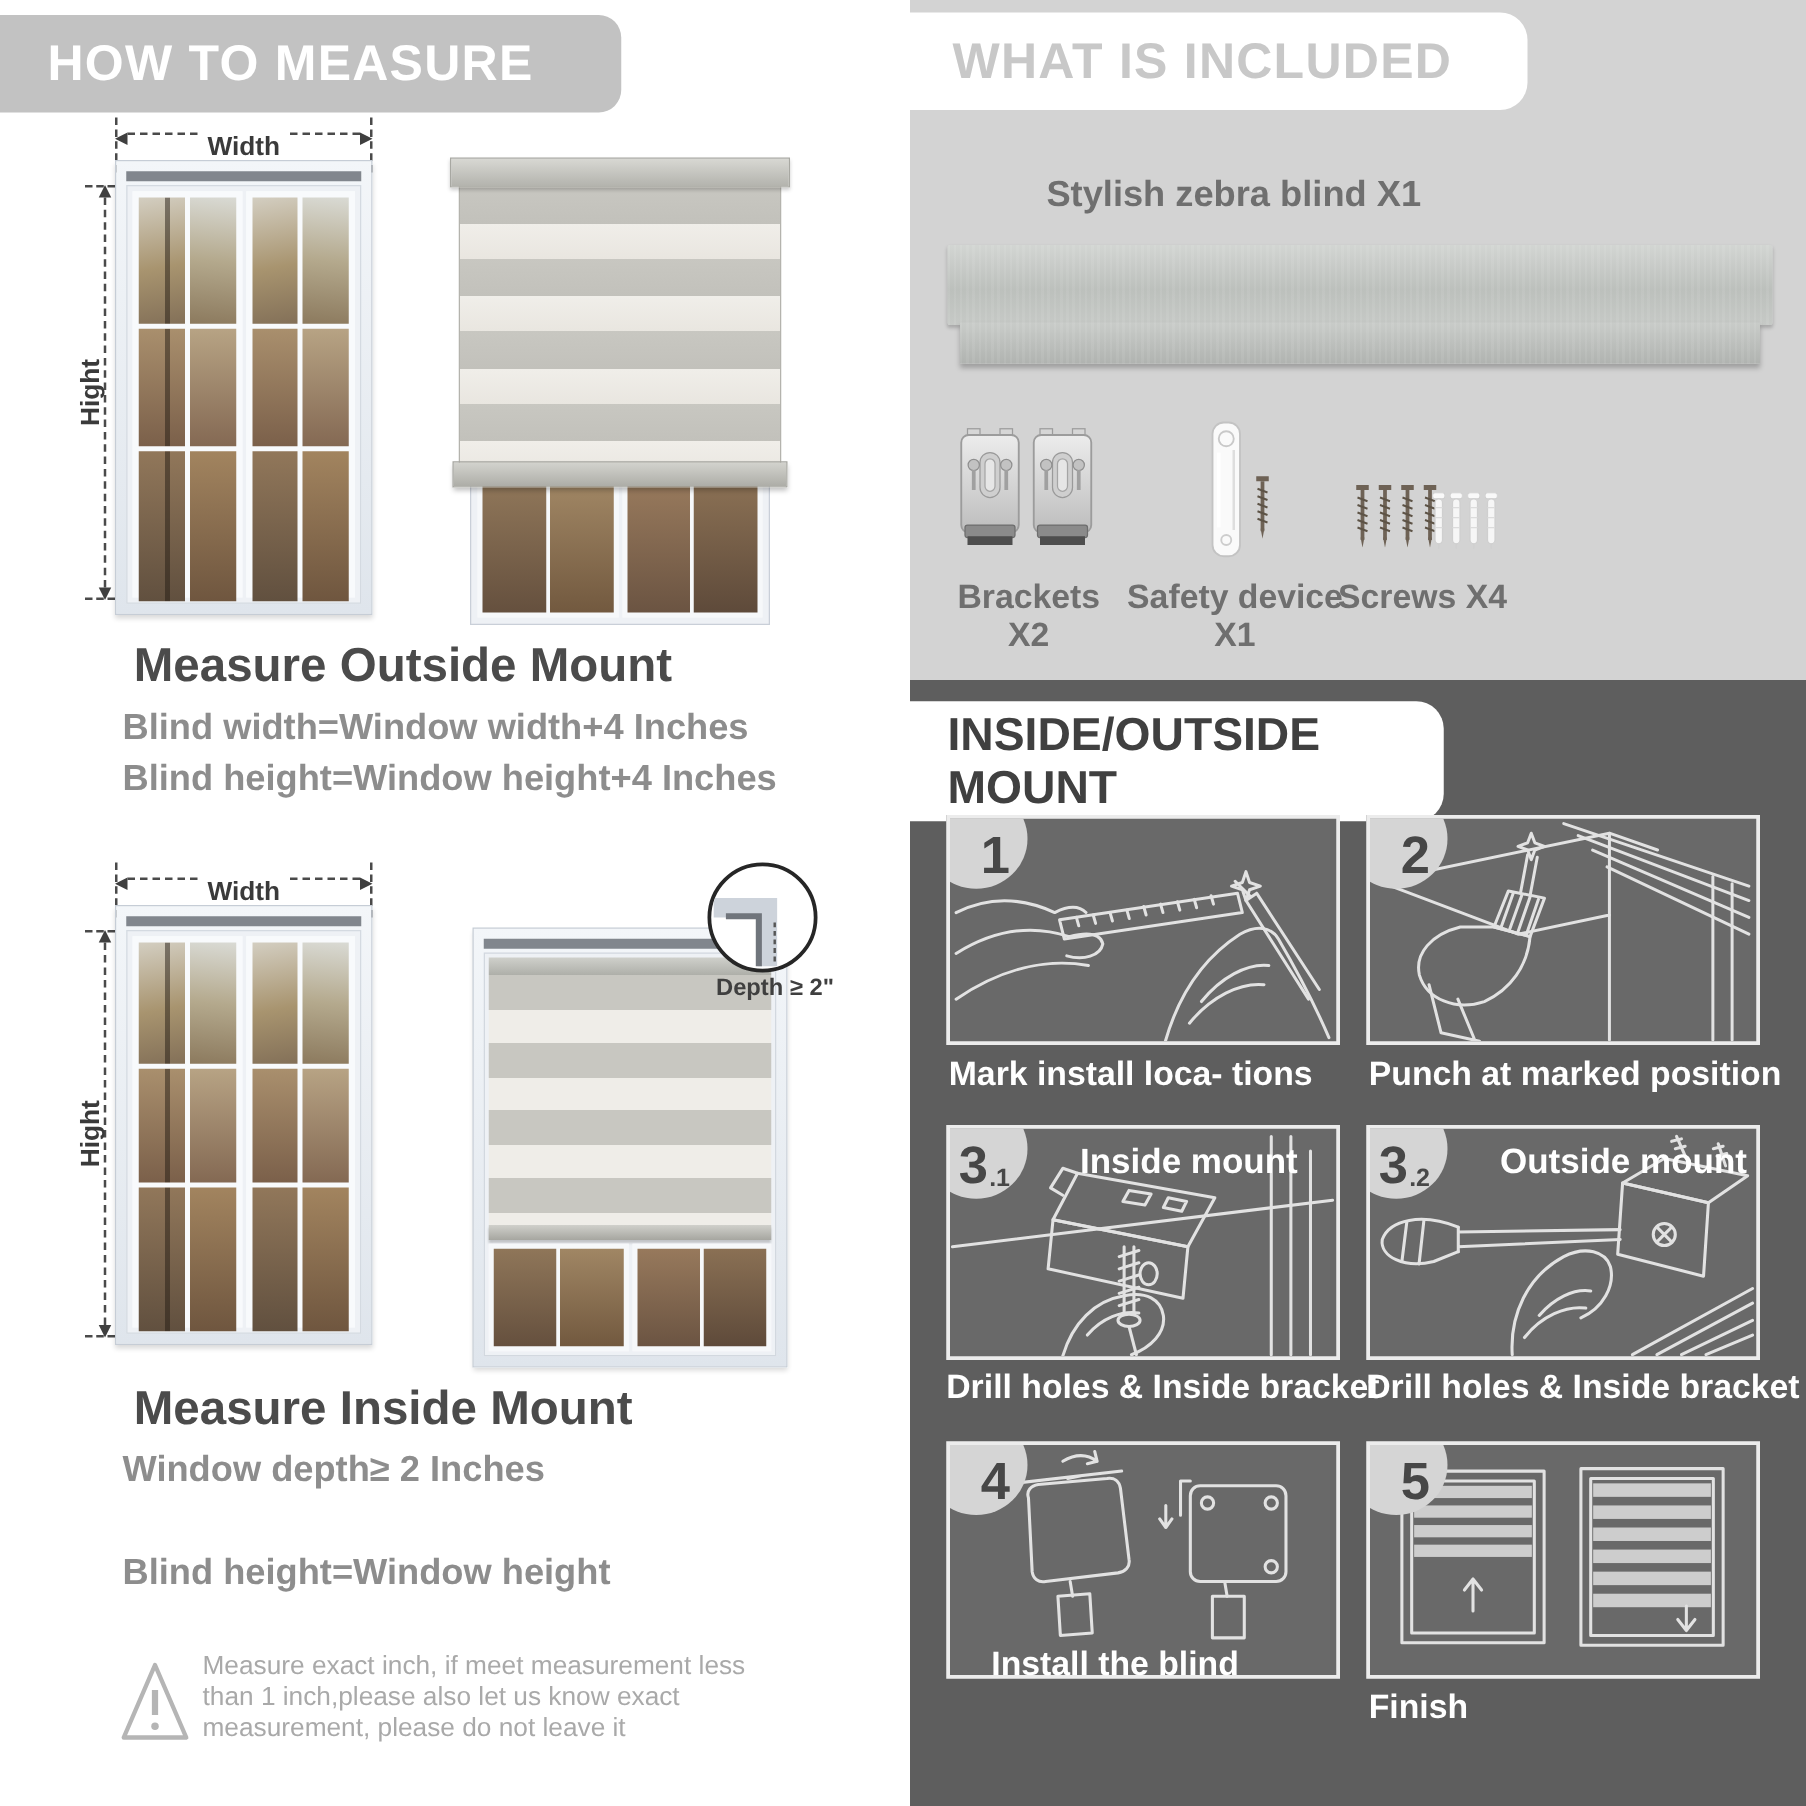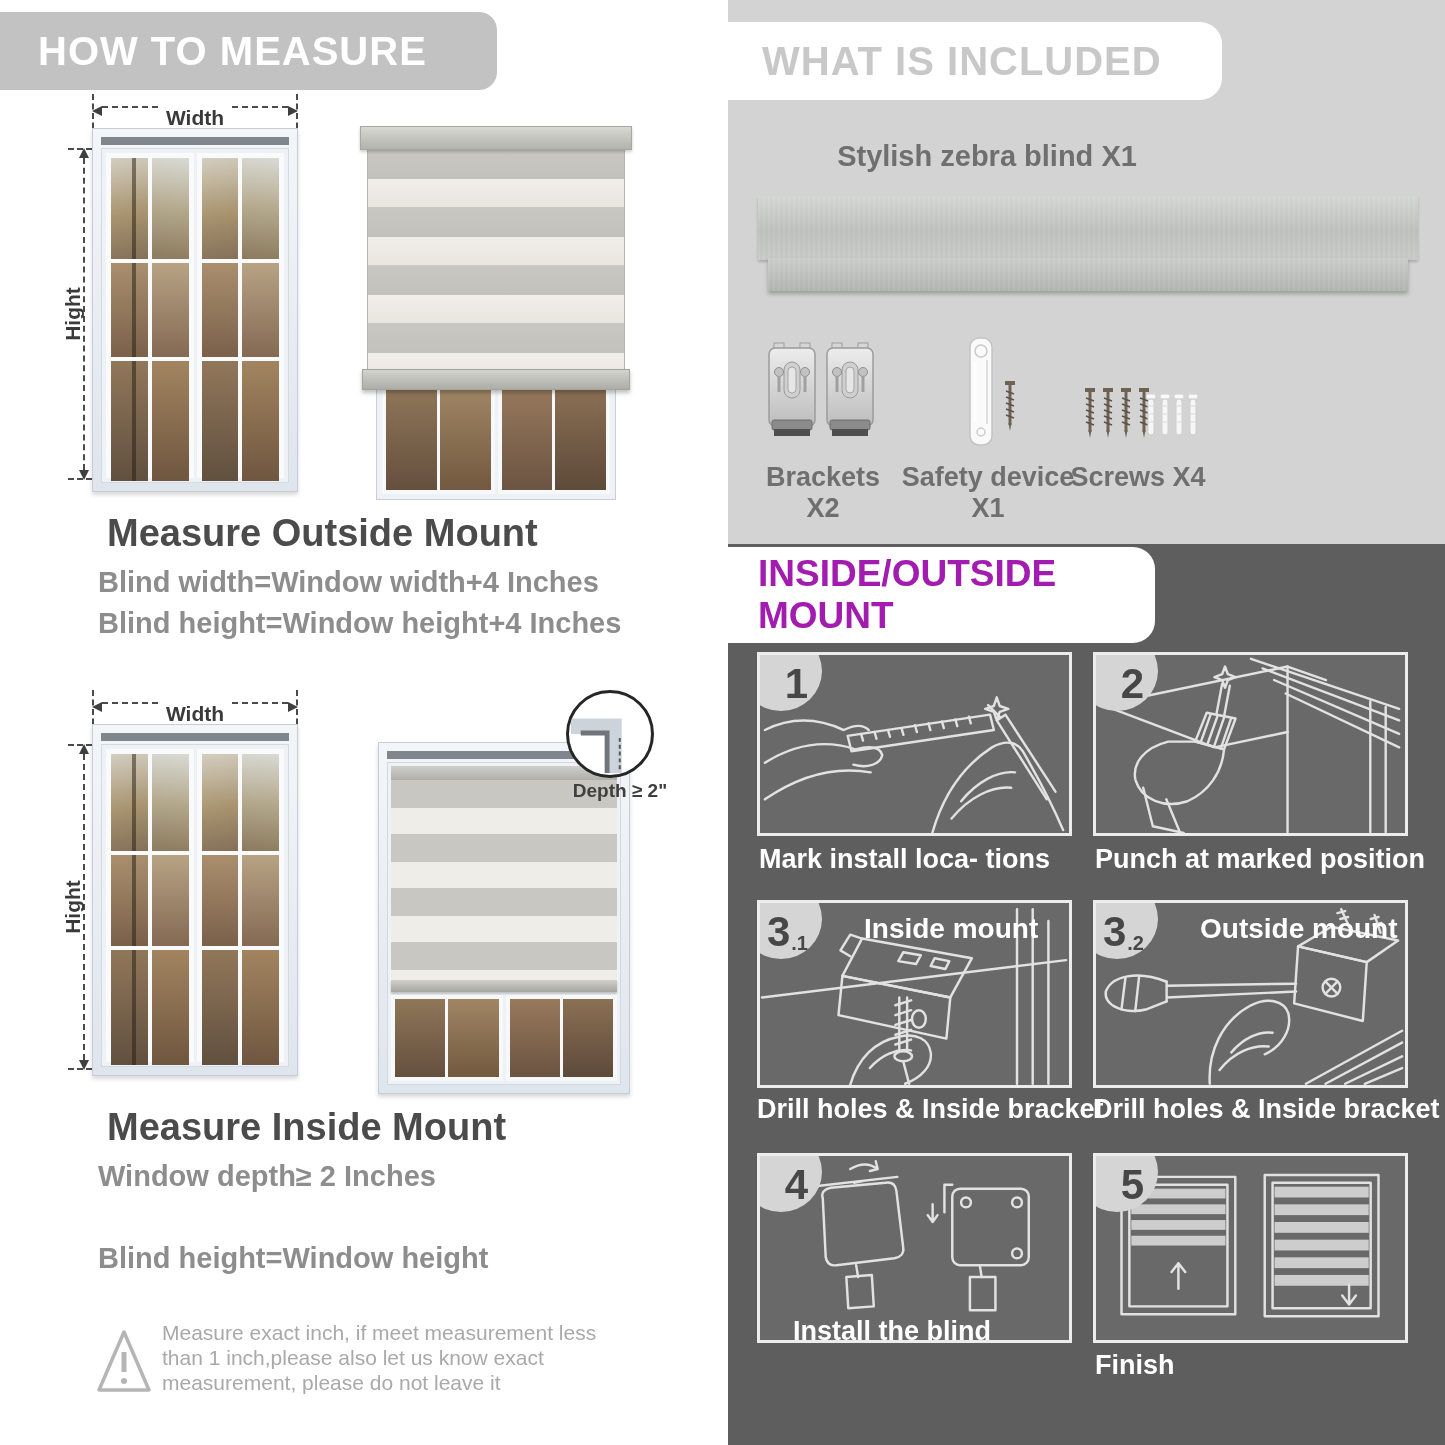--- a/index.html
+++ b/index.html
@@ -4,23 +4,23 @@
 <style>
   html,body{margin:0;padding:0;background:#fff;}
   .canvas{position:relative;width:1445px;height:1445px;background:#ffffff;
           font-family:"Liberation Sans",sans-serif;overflow:hidden;}
 
   
   .pill{position:absolute;display:flex;align-items:center;font-weight:bold;box-sizing:border-box;}
   .pill-howto{left:0;top:12px;width:497px;height:78px;background:#c2c2c2;
               border-radius:0 18px 18px 0;color:#ffffff;font-size:40px;padding-left:38px;letter-spacing:1px;}
   .pill-included{left:0;top:10px;width:494px;height:78px;background:#ffffff;
-                 border-radius:0 22px 22px 0;color:#c8c8c8;font-size:40px;padding-left:34px;letter-spacing:1px;margin-top:12px;}
-  .pill-mount{left:0;top:3px;width:427px;height:96px;background:#ffffff;
-              border-radius:0 22px 22px 0;color:#a21caf;font-size:37px;padding-left:30px;}
+                 border-radius:0 22px 22px 0;color:#c8c8c8;font-size:40px;padding-left:34px;letter-spacing:1px;}
+  .pill-mount{left:0;top:17px;width:427px;height:96px;background:#ffffff;
+              border-radius:0 22px 22px 0;color:#404040;font-size:37px;padding-left:30px;}
 
   
   .rt{position:absolute;left:728px;top:0;width:717px;height:544px;background:#d3d3d3;}
   .rb{position:absolute;left:728px;top:544px;width:717px;height:901px;background:#5e5e5e;}
 
   
   .h-measure{position:absolute;font-weight:bold;font-size:38px;color:#4b4b4b;margin-left:11px;}
   .body-line{position:absolute;font-weight:bold;font-size:29px;color:#8d8d8d;}
   .product-label{position:absolute;left:59px;top:140px;width:400px;text-align:center;
                  font-weight:bold;font-size:29px;color:#6f6f6f;}

